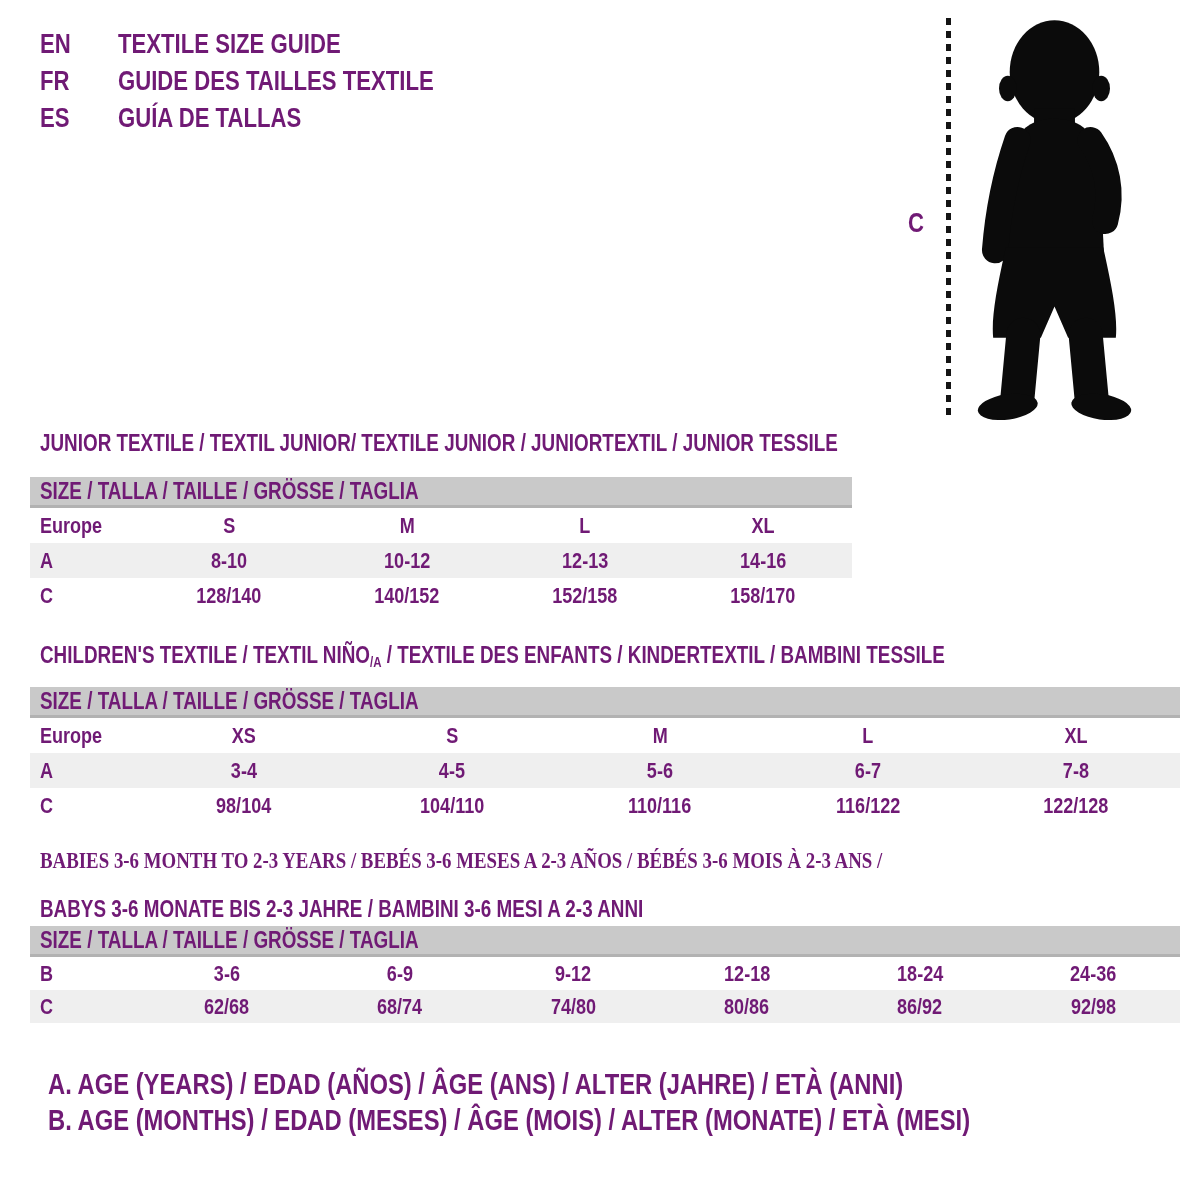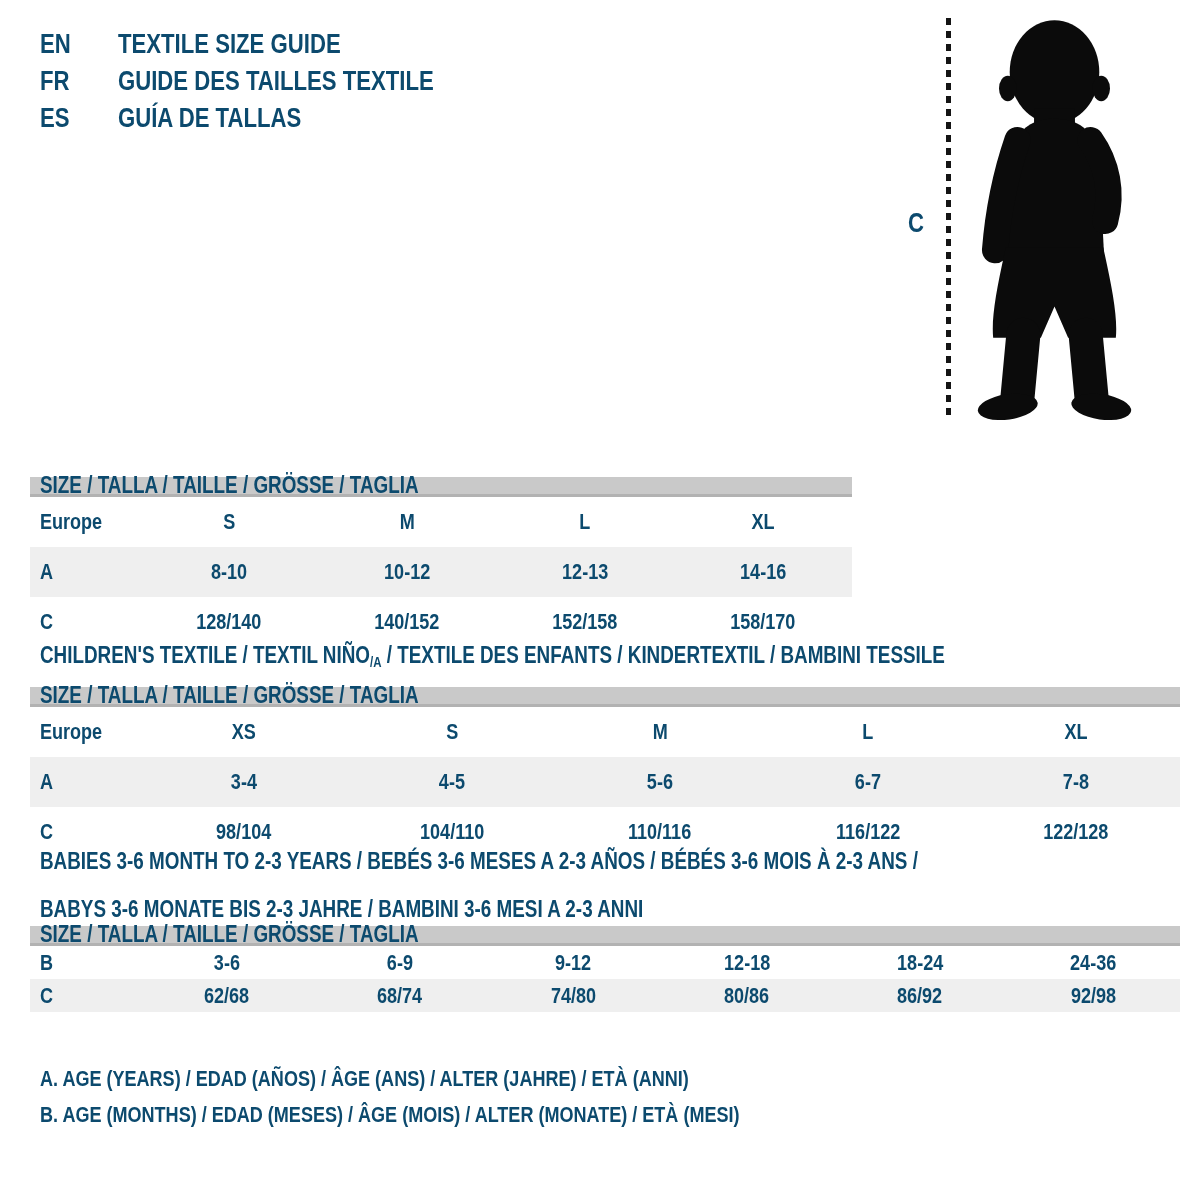--- a/index.html
+++ b/index.html
@@ -1,21 +1,21 @@
 <!DOCTYPE html>
 <html><head>
 <meta charset="utf-8">
 <style>
   * { margin:0; padding:0; box-sizing:border-box; }
   html,body { background:#ffffff; }
   #app {
     position:relative; width:1200px; height:1200px;
     background:#ffffff; overflow:hidden;
     font-family:"Liberation Sans", sans-serif;
-    font-weight:700; color:#0c4a6e;
+    font-weight:700; color:#701a75;
   }
   
   .cx  { display:inline-block; transform:scaleX(0.82); transform-origin:0 50%; white-space:nowrap; }
   .cxc { display:inline-block; transform:scaleX(0.82); transform-origin:50% 50%; white-space:nowrap; }
 
   
   .langs { position:absolute; left:40px; top:26px; }
   .lang-row { display:flex; align-items:center; height:37px; font-size:27px; }
   .lang-code { width:78px; flex:0 0 78px; }
 
@@ -24,46 +24,46 @@
     position:absolute; left:946px; top:18px; width:5px; height:398px;
     background:repeating-linear-gradient(to bottom,#141414 0 7px,transparent 7px 13px);
   }
   .fig-c { position:absolute; left:908px; top:208px; font-size:27px; }
   .fig-svg { position:absolute; left:962px; top:12px; }
 
   
   .sec-title { position:absolute; left:40px; font-size:23px; }
   #junior-title   { top:430px; }
   #children-title { top:642px; }
-  #babies-title-1 { top:848px; }
+  #babies-title-1 { top:848px;font-family:Liberation Serif, serif; }
   #babies-title-2 { top:884px;margin-top:12px; }
   .sub { font-size:14px; vertical-align:-4px; }
 
   
   .table { position:absolute; left:30px; }
   #junior-table   { top:477px; width:822px;  }
   #children-table { top:687px; width:1150px; }
   #babies-table   { top:926px; width:1150px; }
 
   .size-bar {
-    height:20px; background:#c9c9c9; border-bottom:3px solid #b2b2b2;
+    height:31px; background:#c9c9c9; border-bottom:3px solid #b2b2b2;
     display:flex; align-items:center; padding-left:10px; font-size:23px;
   }
-  .trow { display:grid; align-items:center; height:50px; font-size:22px; }
+  .trow { display:grid; align-items:center; height:35px; font-size:22px; }
   .trow-b { height:33px; }
   .grid-4 { grid-template-columns:110px repeat(4,1fr); }
   .grid-5 { grid-template-columns:110px repeat(5,1fr); }
   .grid-6 { grid-template-columns:110px repeat(6,1fr); }
   .rlabel { padding-left:10px; text-align:left; }
   .cell { text-align:center; }
   .alt { background:#efefef; }
 
   
   .legend { position:absolute; left:40px; top:1066px; }
-  .legend-line { height:36px; display:flex; font-size:22px; }
+  .legend-line { height:36px; display:flex; align-items:center; font-size:29px;margin-left:8px; }
 </style>
 </head>
 <body>
 
 <div id="app">
 
   <div class="langs">
     <div class="lang-row">
       <span class="lang-code"><span class="cx">EN</span></span>
       <span class="cx">TEXTILE SIZE GUIDE</span>
@@ -90,20 +90,21 @@
       <path d="M57,130 C45,165 37,205 34,243" stroke="#0b0b0b" stroke-width="27" stroke-linecap="round" fill="none"></path>
       <path d="M132,130 C149,154 155,184 147,213" stroke="#0b0b0b" stroke-width="27" stroke-linecap="round" fill="none"></path>
       <path d="M45,240 C36,281 30,311 32,333 L81,333 L95,301 L109,333 L158,333 C160,311 154,281 145,240 Z"></path>
       <path d="M63,330 L57,394" stroke="#0b0b0b" stroke-width="35" stroke-linecap="round" fill="none"></path>
       <path d="M127,330 L133,394" stroke="#0b0b0b" stroke-width="35" stroke-linecap="round" fill="none"></path>
       <ellipse cx="47" cy="404" rx="31" ry="13" transform="rotate(-8 47 404)"></ellipse>
       <ellipse cx="143" cy="404" rx="31" ry="13" transform="rotate(8 143 404)"></ellipse>
     </g>
   </svg>
 
+  <div class="sec-title" id="junior-title"><span class="cx">JUNIOR TEXTILE / TEXTIL JUNIOR/ TEXTILE JUNIOR / JUNIORTEXTIL / JUNIOR TESSILE</span></div>
   <div class="table" id="junior-table">
     <div class="size-bar">
         <span class="cx">SIZE / TALLA / TAILLE / GRÖSSE / TAGLIA</span>
       </div>
     <div class="trow grid-4">
       <span class="rlabel"><span class="cx">Europe</span></span>
       <span class="cell"><span class="cxc">S</span></span>
       <span class="cell"><span class="cxc">M</span></span>
       <span class="cell"><span class="cxc">L</span></span>
       <span class="cell"><span class="cxc">XL</span></span>

